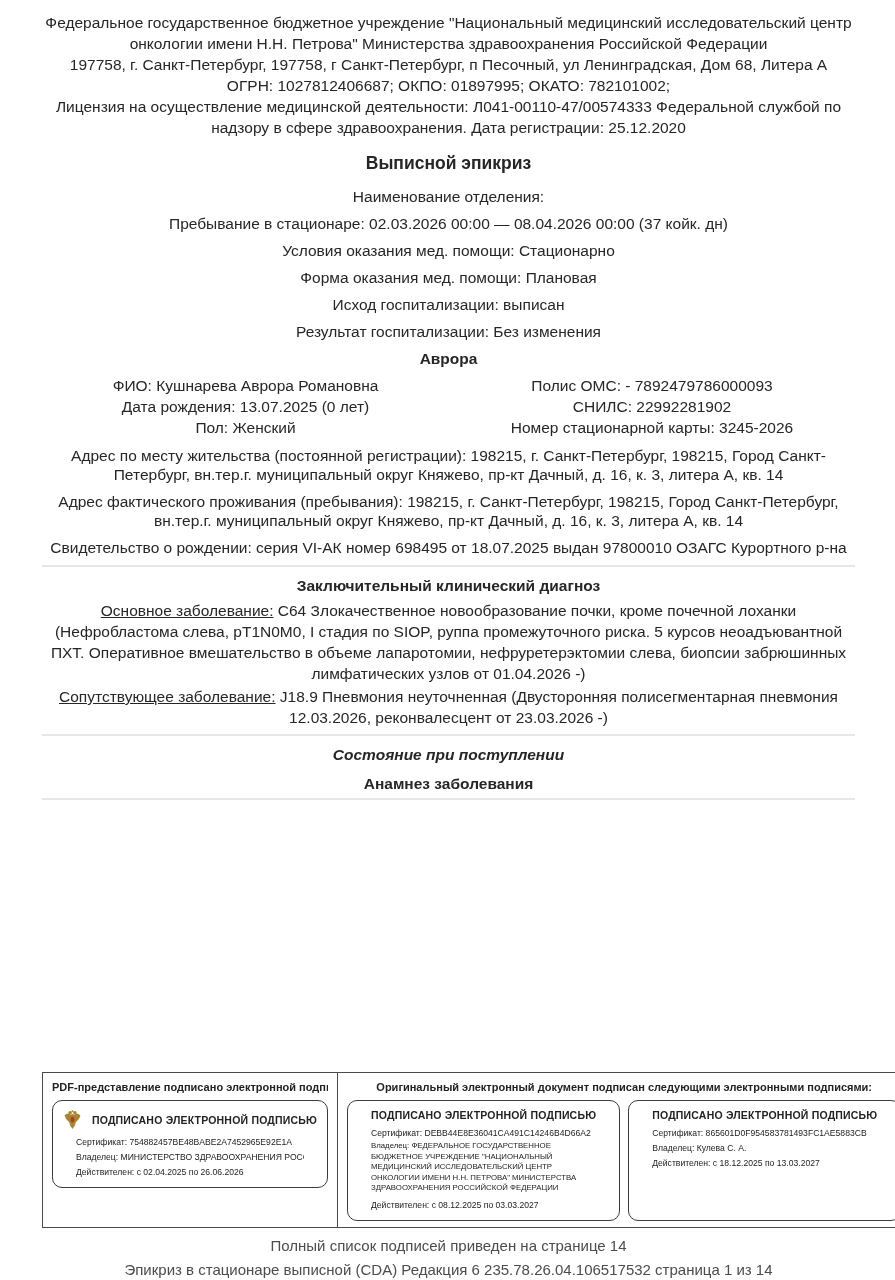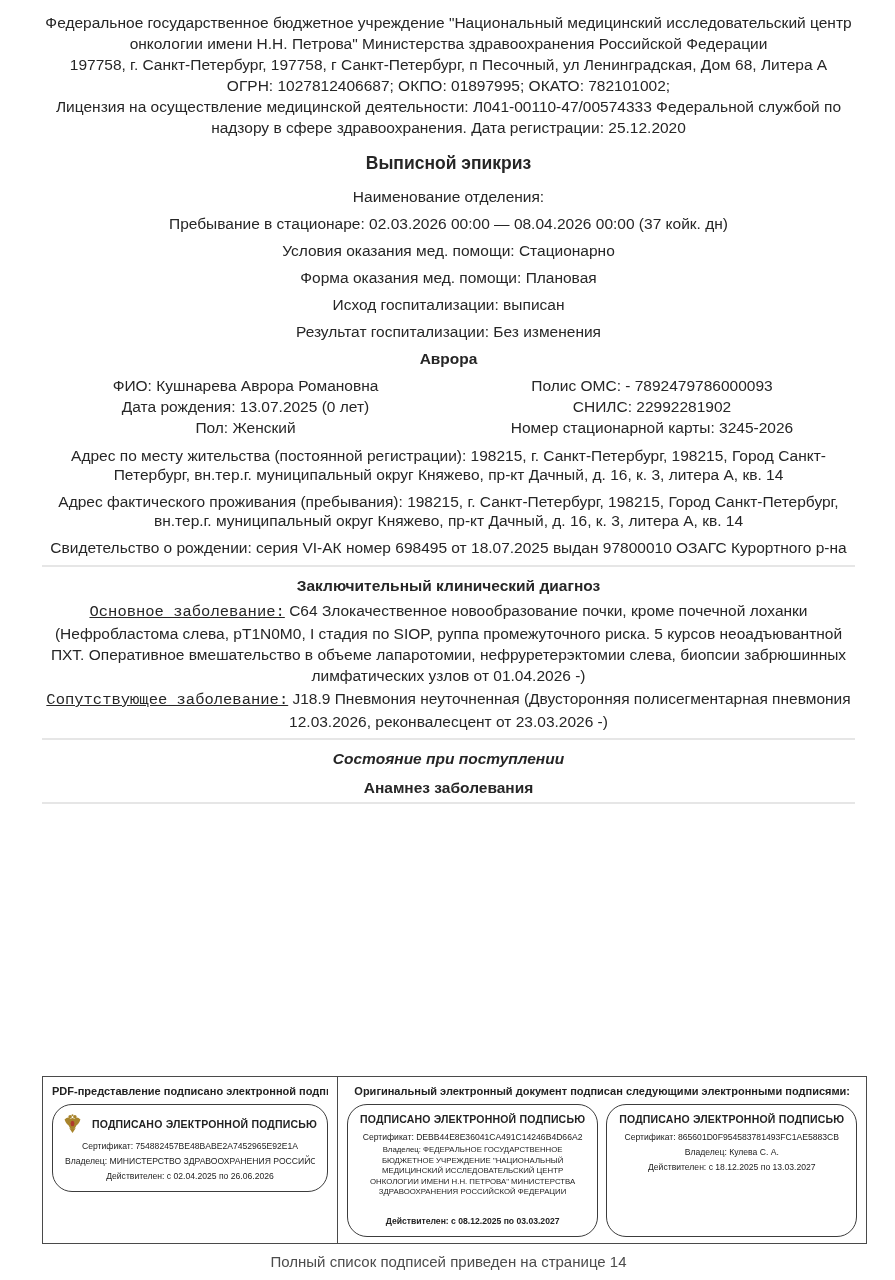--- a/index.html
+++ b/index.html
@@ -23,31 +23,31 @@
   .patient-grid{margin-top:6px;display:grid;grid-template-columns:407px 1fr;}
   .patient-grid p{line-height:21px;}
   .addresses{margin-top:8px;}
   .addresses p{margin:0 0 8px;line-height:19px;}
   .divider{border:none;border-top:2px solid #e6e6e6;margin:2px 0 8px;}
   .divider2{border:none;border-top:2px solid #e6e6e6;margin:6px 0 0;}
   .divider3{border:none;border-top:2px solid #e6e6e6;margin:4px 0 0;}
   .diag-heading{font-weight:bold;line-height:21px;margin-top:0;}
   .diag-main{margin-top:4px;line-height:21px;}
   .diag-sec{margin-top:2px;line-height:21px;}
-  .u{text-decoration:underline;font-family:Liberation Mono, monospace;}
+  .u{text-decoration:underline;}
   .state-heading{font-weight:bold;font-style:italic;margin-top:8px;line-height:21px;}
   .anamnesis-heading{font-weight:bold;margin-top:8px;line-height:21px;}
 
   
   .sig-wrap{margin-top:272px;display:flex;align-items:stretch;width:813px;}
   .sig-cell{border:1px solid #4a4a4a;box-sizing:border-box;padding:7px 9px 6px;background:#fff;}
   .sig-cell.left{width:296px;flex:0 0 296px;}
   .sig-cell.right{flex:1;border-left:none;}
   .sig-cell-header{font-size:11px;font-weight:bold;text-align:center;line-height:14px;white-space:nowrap;overflow:hidden;color:#222;}
-  .stamp{border:1px solid #3c3c3c;border-radius:20px;box-sizing:border-box;padding:8px 12px 7px;margin-top:6px;background:#fff;text-align:center;}
+  .stamp{border:1px solid #3c3c3c;border-radius:10px;box-sizing:border-box;padding:8px 23px 7px;margin-top:6px;background:#fff;}
   .stamp-title-row{display:flex;align-items:center;justify-content:center;gap:10px;margin-bottom:5px;}
   .stamp-title{font-size:10.5px;font-weight:bold;letter-spacing:.2px;color:#222;white-space:nowrap;}
   .stamp-line{font-size:8.6px;line-height:15px;color:#222;white-space:nowrap;overflow:hidden;}
   .stamp-line.wrap{white-space:normal;line-height:10.5px;font-size:7.8px;}
   .right-stamps{display:flex;gap:8px;}
   .right-stamps .stamp{flex:1;margin-top:6px;}
   .emblem{flex:0 0 auto;display:block;}
 
   .footer{margin-top:6px;color:#4c4c4c;font-size:15px;line-height:24px;}
 </style>
@@ -134,21 +134,21 @@
 
     <div class="sig-cell right">
       <div class="sig-cell-header">Оригинальный электронный документ подписан следующими электронными подписями:</div>
       <div class="right-stamps">
         <div class="stamp">
           <div class="stamp-title-row">
             <span class="stamp-title">ПОДПИСАНО ЭЛЕКТРОННОЙ ПОДПИСЬЮ</span>
           </div>
           <div class="stamp-line">Сертификат: DEBB44E8E36041CA491C14246B4D66A2</div>
           <div class="stamp-line wrap">Владелец: ФЕДЕРАЛЬНОЕ ГОСУДАРСТВЕННОЕ БЮДЖЕТНОЕ УЧРЕЖДЕНИЕ "НАЦИОНАЛЬНЫЙ МЕДИЦИНСКИЙ ИССЛЕДОВАТЕЛЬСКИЙ ЦЕНТР ОНКОЛОГИИ ИМЕНИ Н.Н. ПЕТРОВА" МИНИСТЕРСТВА ЗДРАВООХРАНЕНИЯ РОССИЙСКОЙ ФЕДЕРАЦИИ</div>
-          <div class="stamp-line" style="margin-top:16px;font-weight:bold;">Действителен: с 08.12.2025 по 03.03.2027</div>
+          <div class="stamp-line" style="margin-top:4px;">Действителен: с 08.12.2025 по 03.03.2027</div>
         </div>
         <div class="stamp">
           <div class="stamp-title-row">
             <span class="stamp-title">ПОДПИСАНО ЭЛЕКТРОННОЙ ПОДПИСЬЮ</span>
           </div>
           <div class="stamp-line">Сертификат: 865601D0F954583781493FC1AE5883CB</div>
           <div class="stamp-line">Владелец: Кулева С. А.</div>
           <div class="stamp-line">Действителен: с 18.12.2025 по 13.03.2027</div>
         </div>
       </div>

